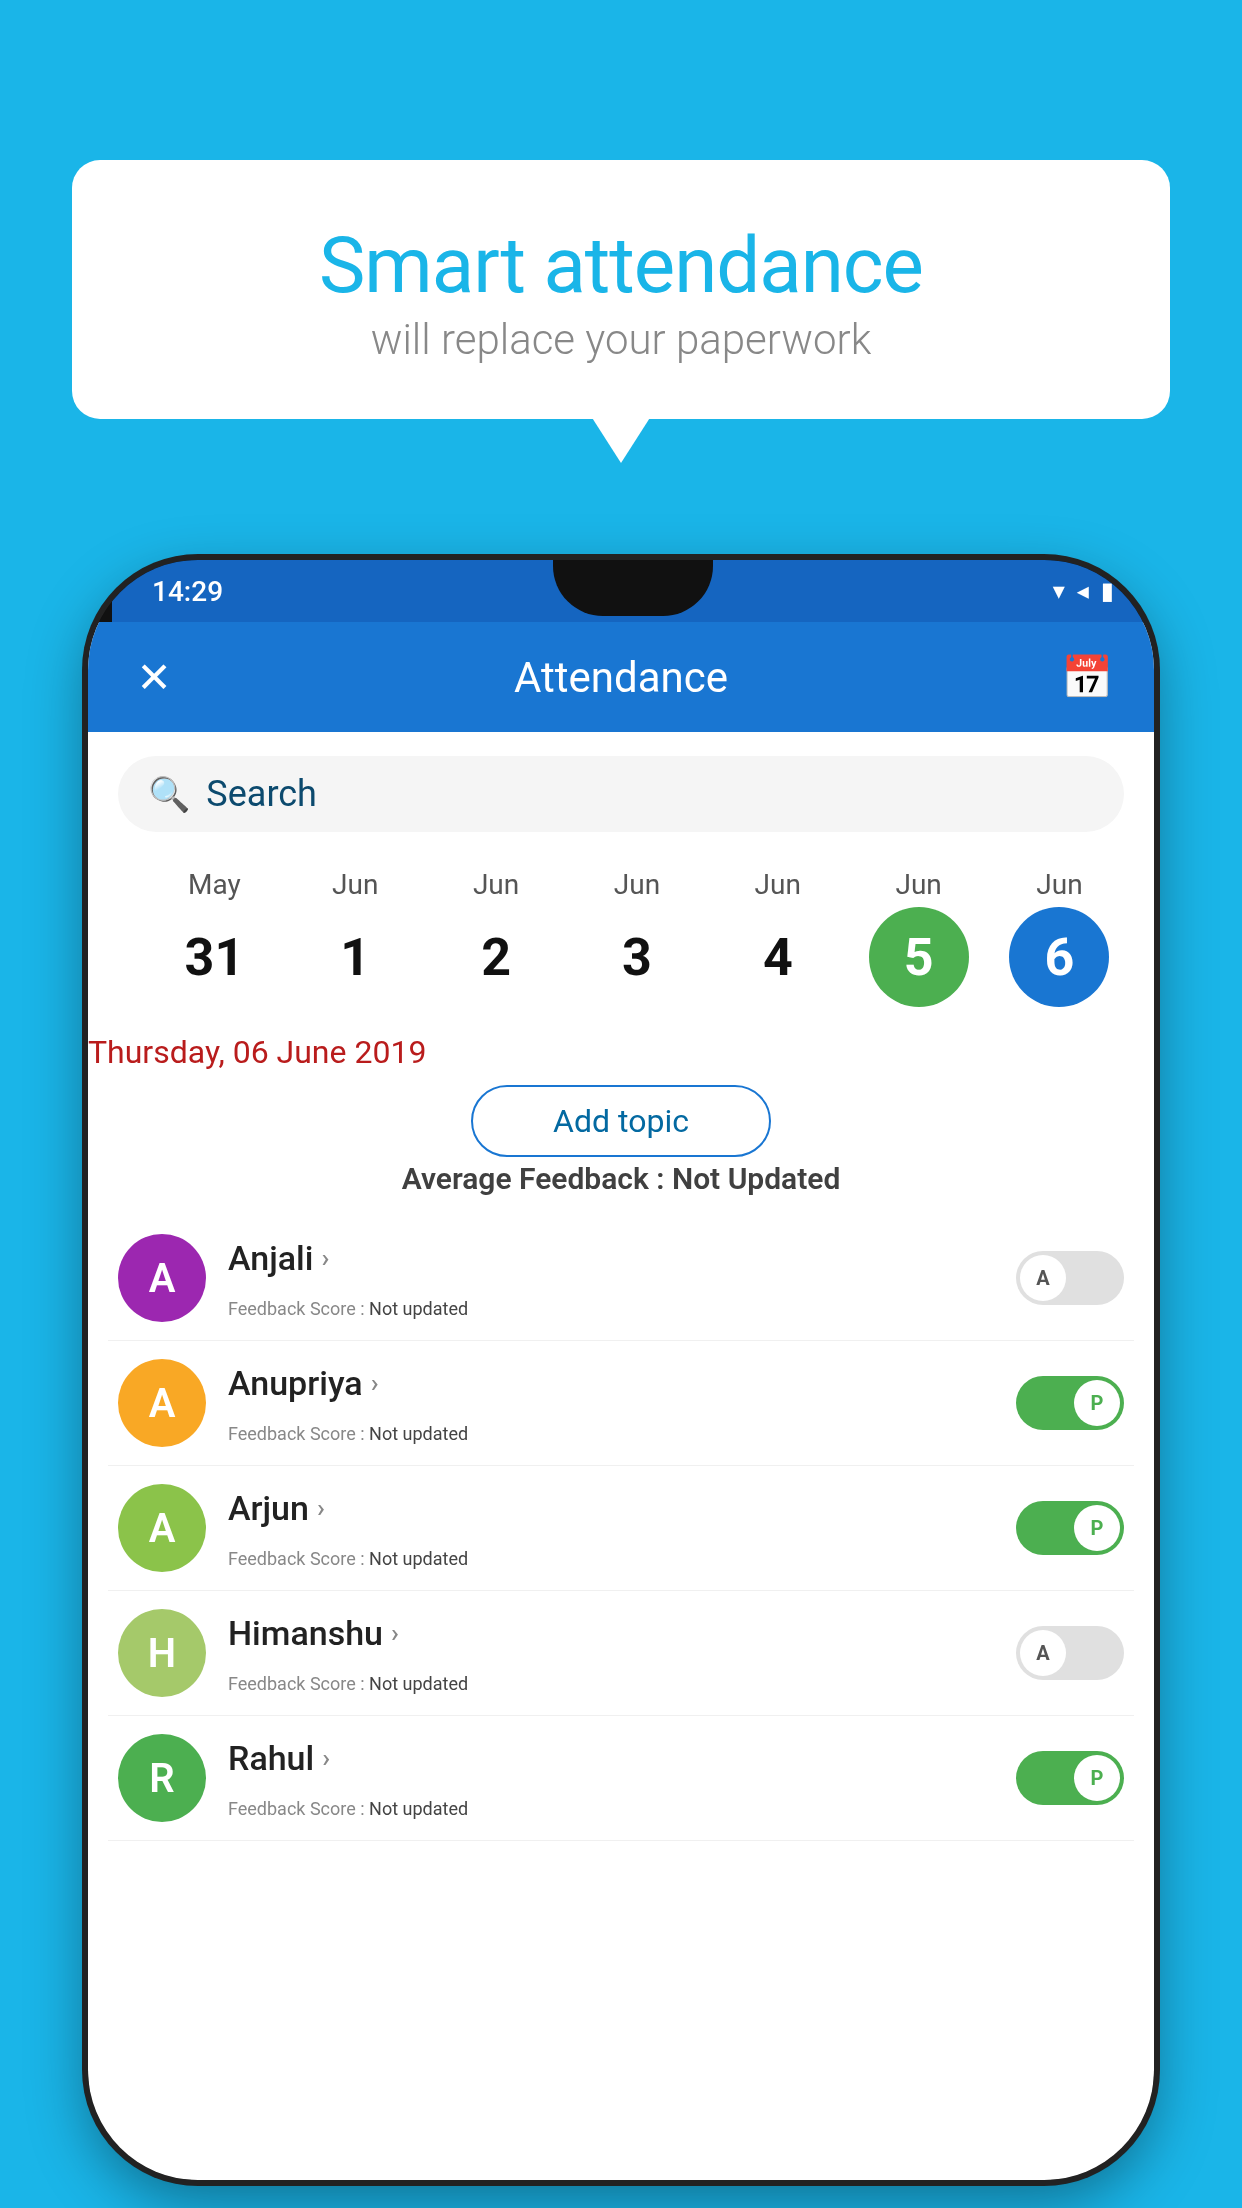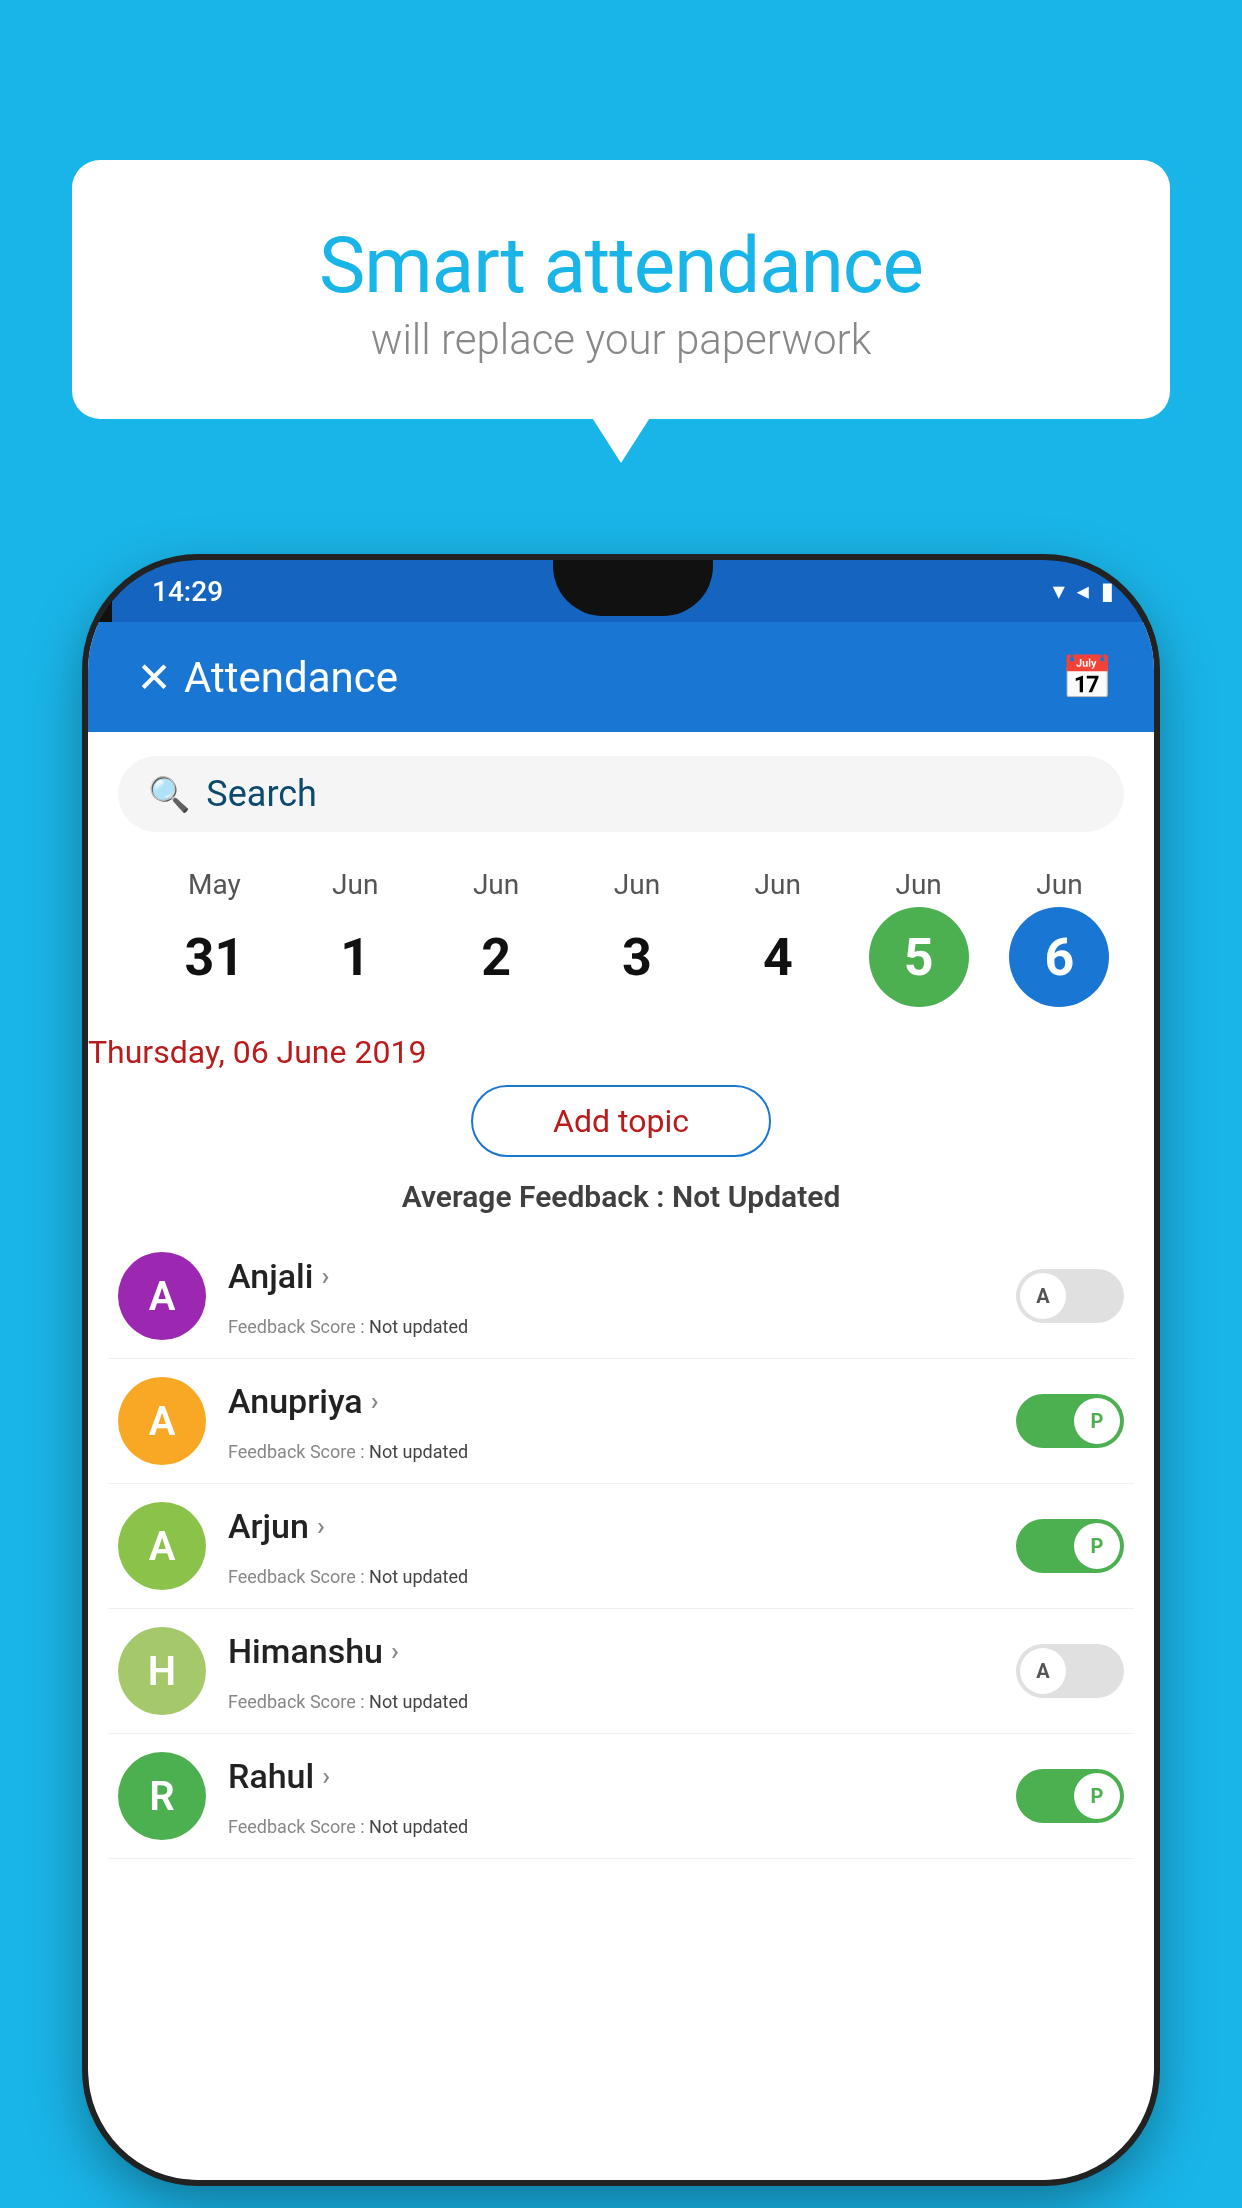--- a/index.html
+++ b/index.html
@@ -116,20 +116,21 @@
       display: flex;
       align-items: center;
       padding: 0 36px;
       justify-content: space-between;
     }
     .app-bar-title {
       color: white;
       font-size: 42px;
       font-weight: 400;
       flex: 1;
+      text-align: center;
     }
     .app-bar-icon {
       color: white;
       font-size: 42px;
       width: 60px;
       text-align: center;
     }
 
     
     .screen-content {
@@ -203,27 +204,27 @@
       text-align: left;
       font-size: 32px;
       color: #b91c1c;
       padding: 18px 0 14px;
       font-weight: 400;
     }
 
     
     .add-topic-btn {
       display: block;
-      margin: 0 auto 22px;
+      margin: 0 auto 4px;
       width: 300px;
       height: 72px;
       border: 2px solid #1976d2;
       border-radius: 50px;
       background: white;
-      color: #b91c1c;
+      color: #0369a1;
       font-size: 32px;
       text-align: center;
       line-height: 68px;
     }
 
     
     .avg-feedback {
       text-align: center;
       font-size: 30px;
       color: #888;

